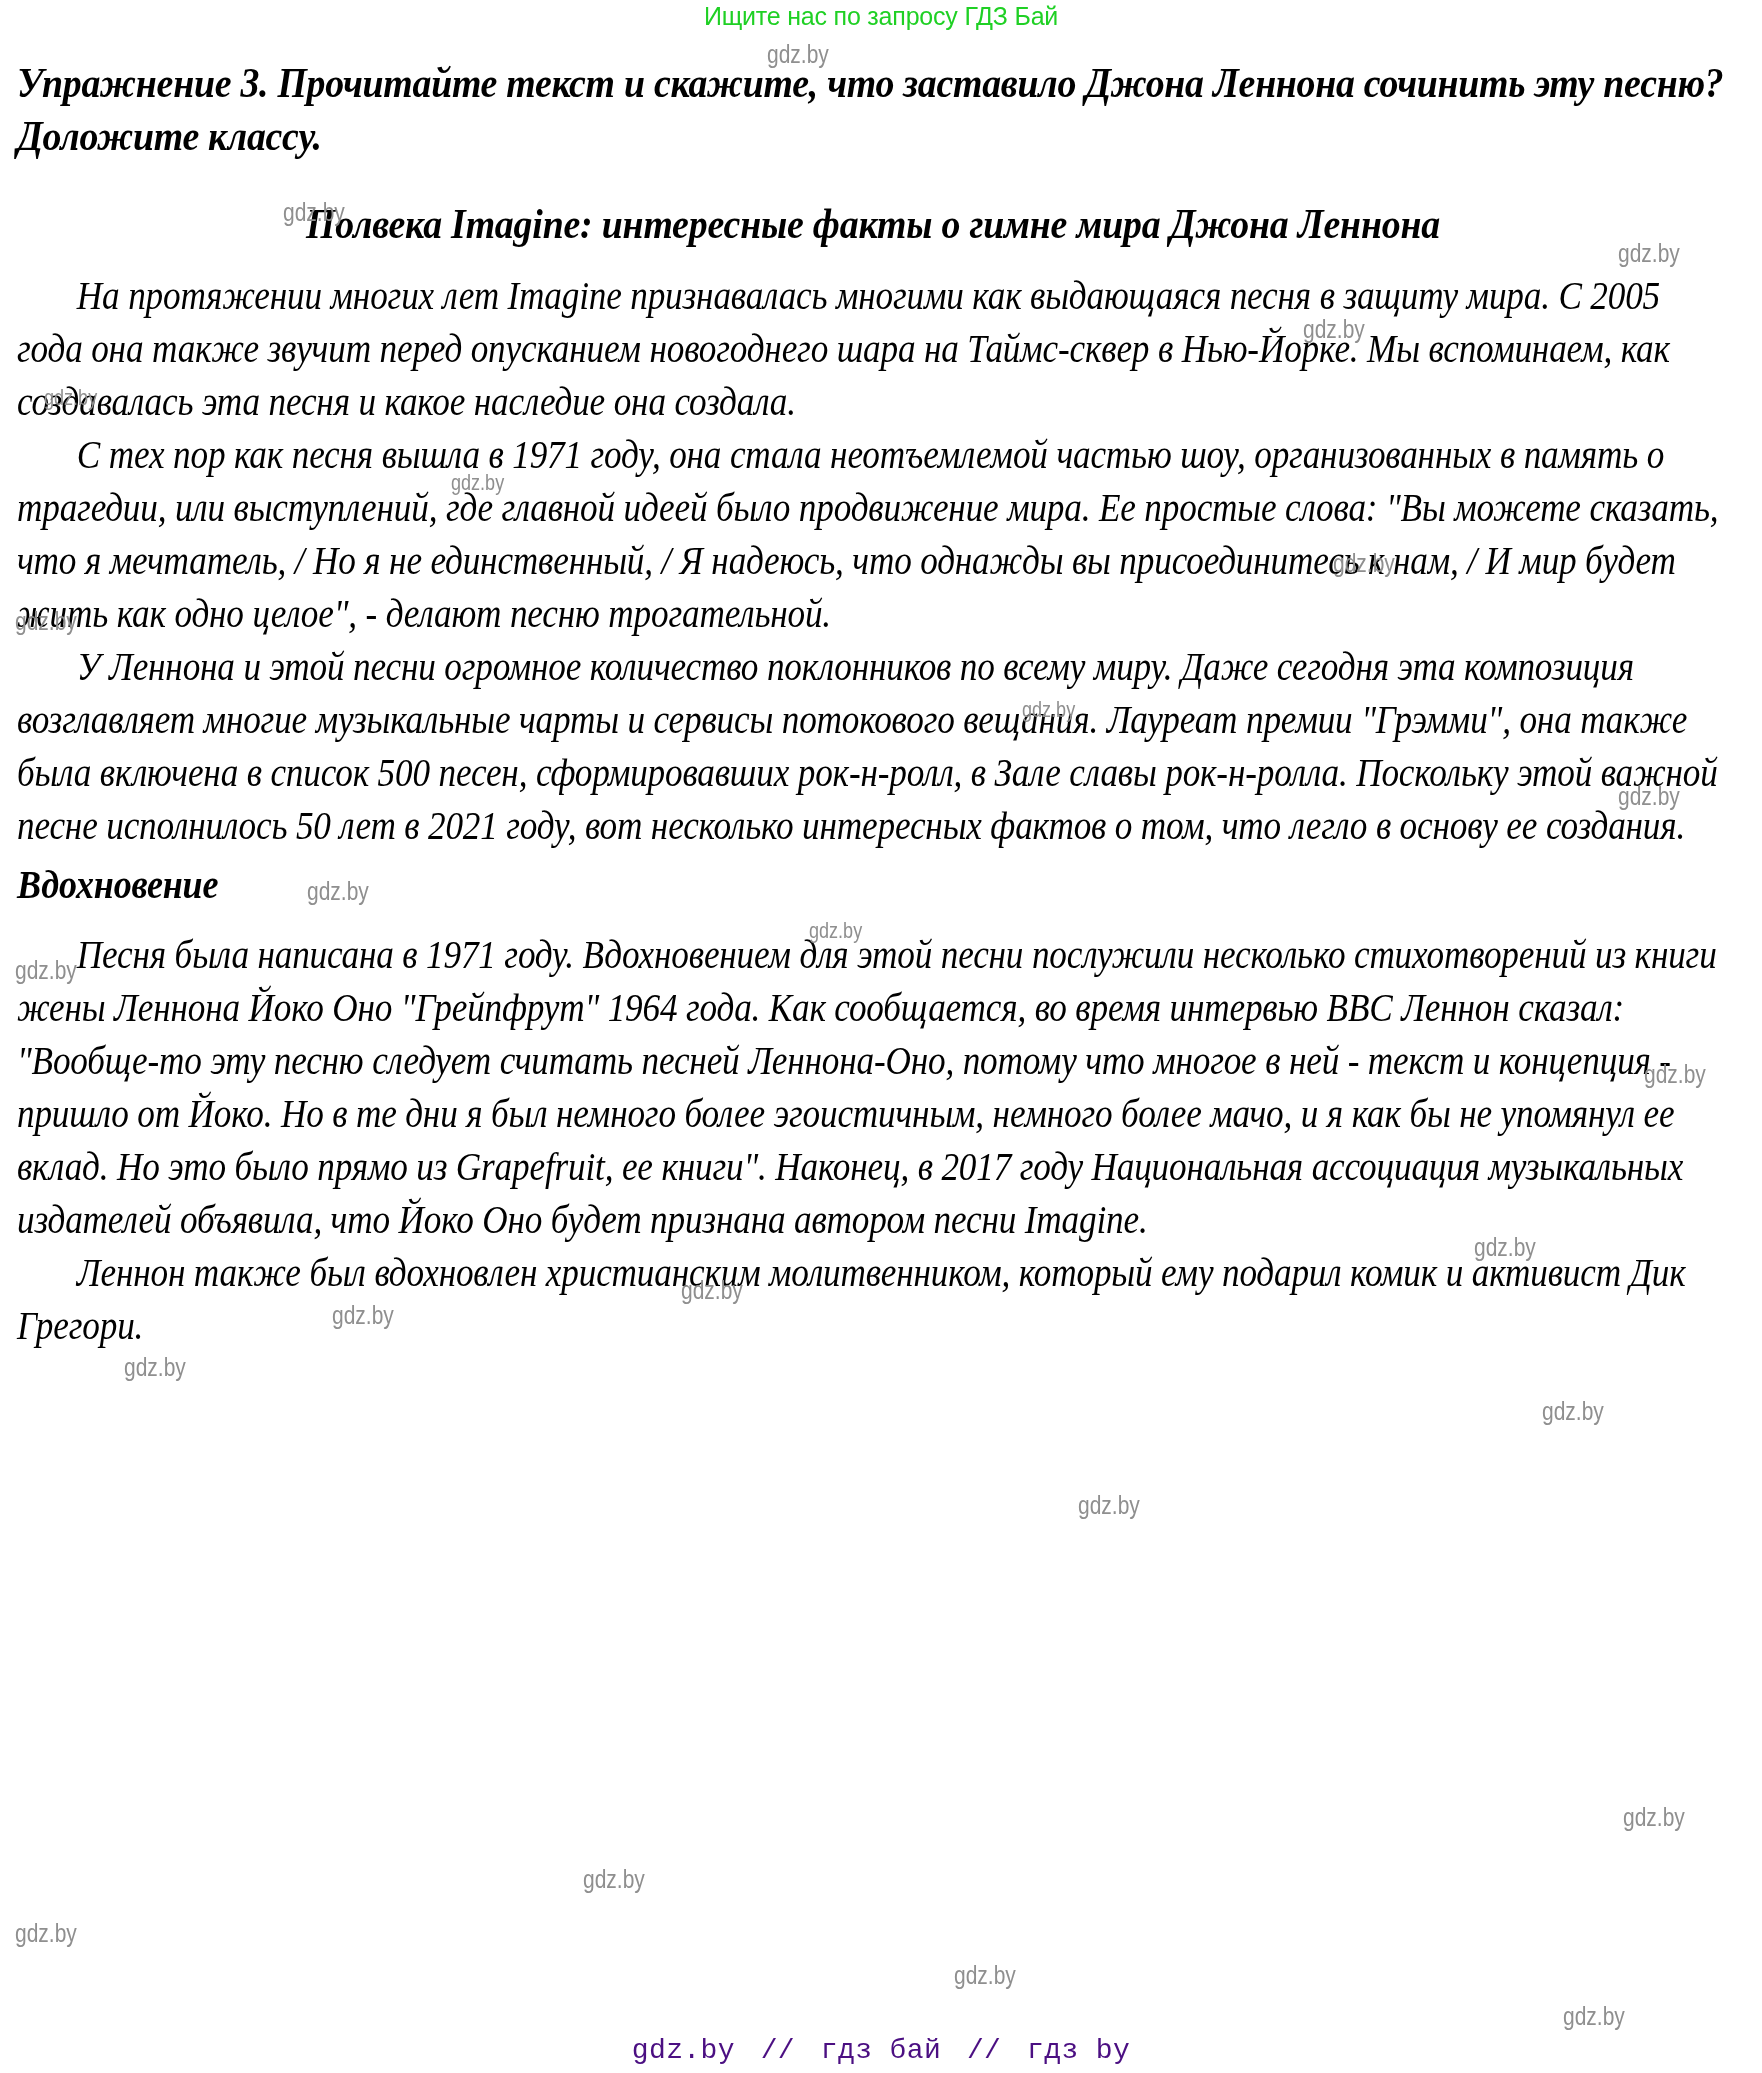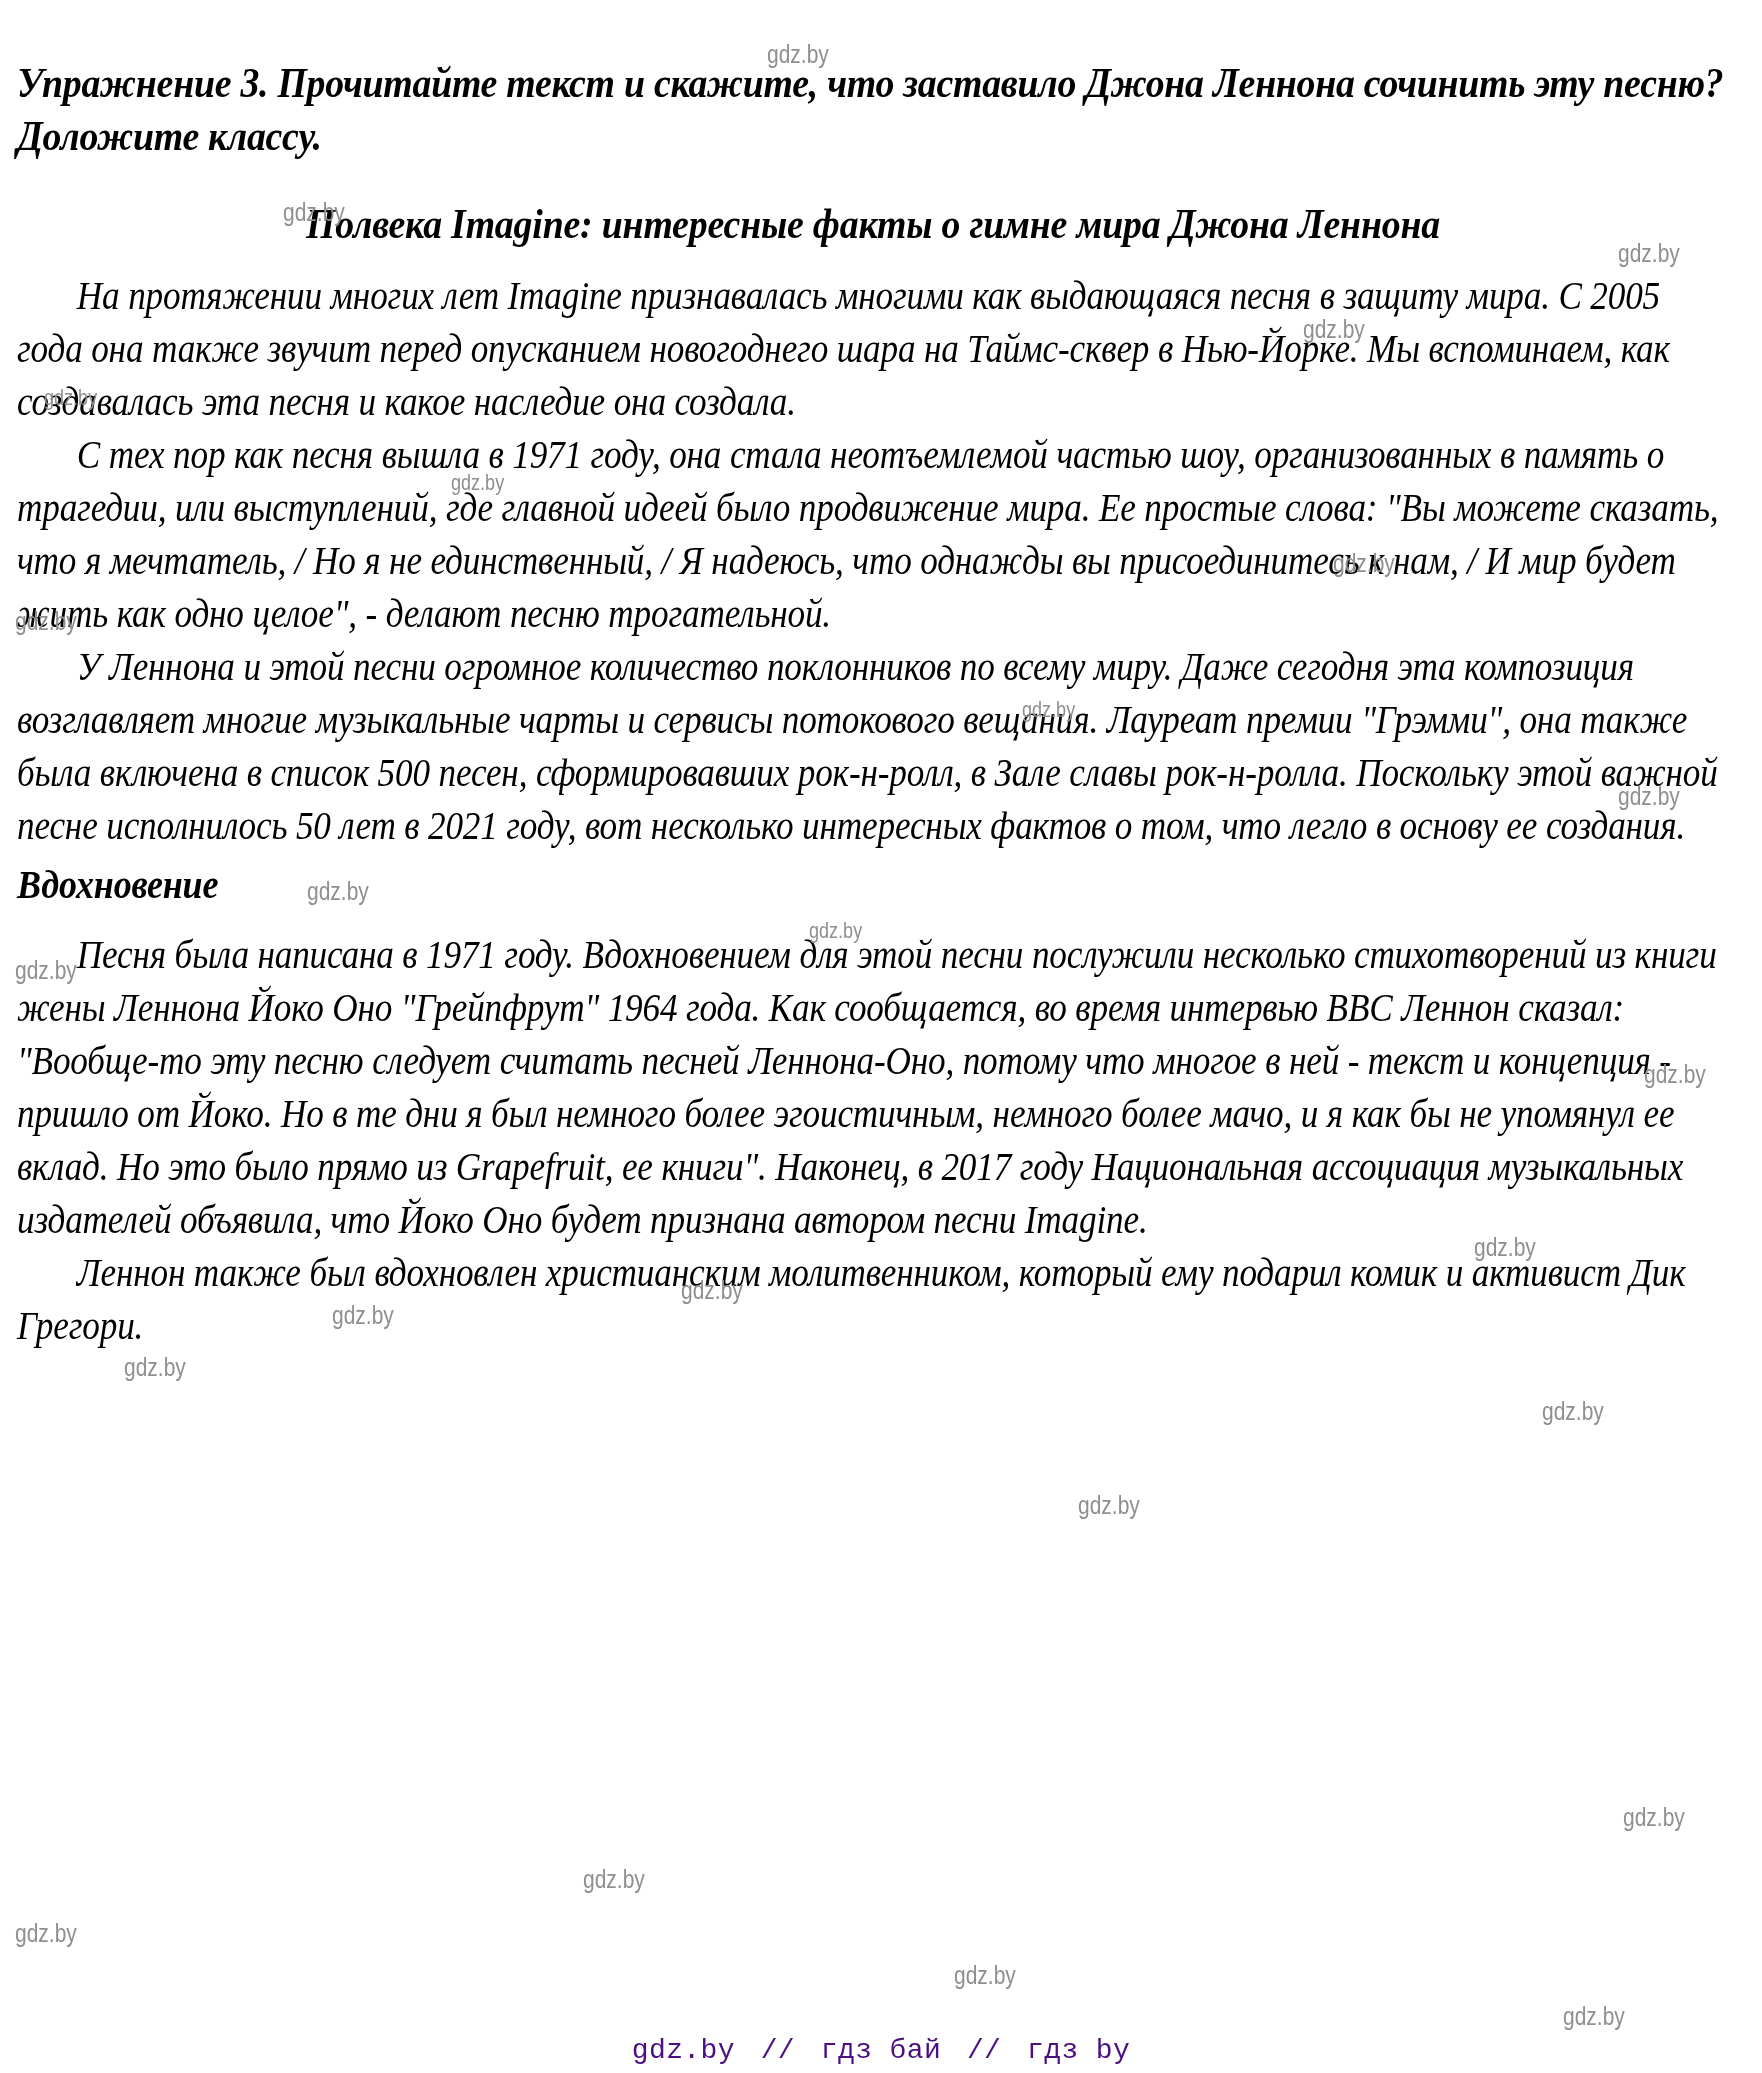--- a/index.html
+++ b/index.html
@@ -123,20 +123,21 @@
     white-space: nowrap;
     letter-spacing: 0.4px;
   }
   .footer .sep { padding: 0 8.5px; }
 </style>
 </head>
 <body>
 
 <div class="page">
 
+  <div class="top-banner">Ищите нас по запросу ГДЗ Бай</div>
 
   <div class="content">
 
     <h1 class="exercise-heading">Упражнение 3. Прочитайте текст и скажите, что заставило Джона Леннона сочинить эту песню? Доложите классу.</h1>
 
     <h2 class="article-title">Полвека Imagine: интересные факты о гимне мира Джона Леннона</h2>
 
     <div class="gap-md"></div>
 
     <p class="body-par">На протяжении многих лет Imagine признавалась многими как выдающаяся песня в защиту мира. С 2005 года она также звучит перед опусканием новогоднего шара на Таймс-сквер в Нью-Йорке. Мы вспоминаем, как создавалась эта песня и какое наследие она создала.</p>

